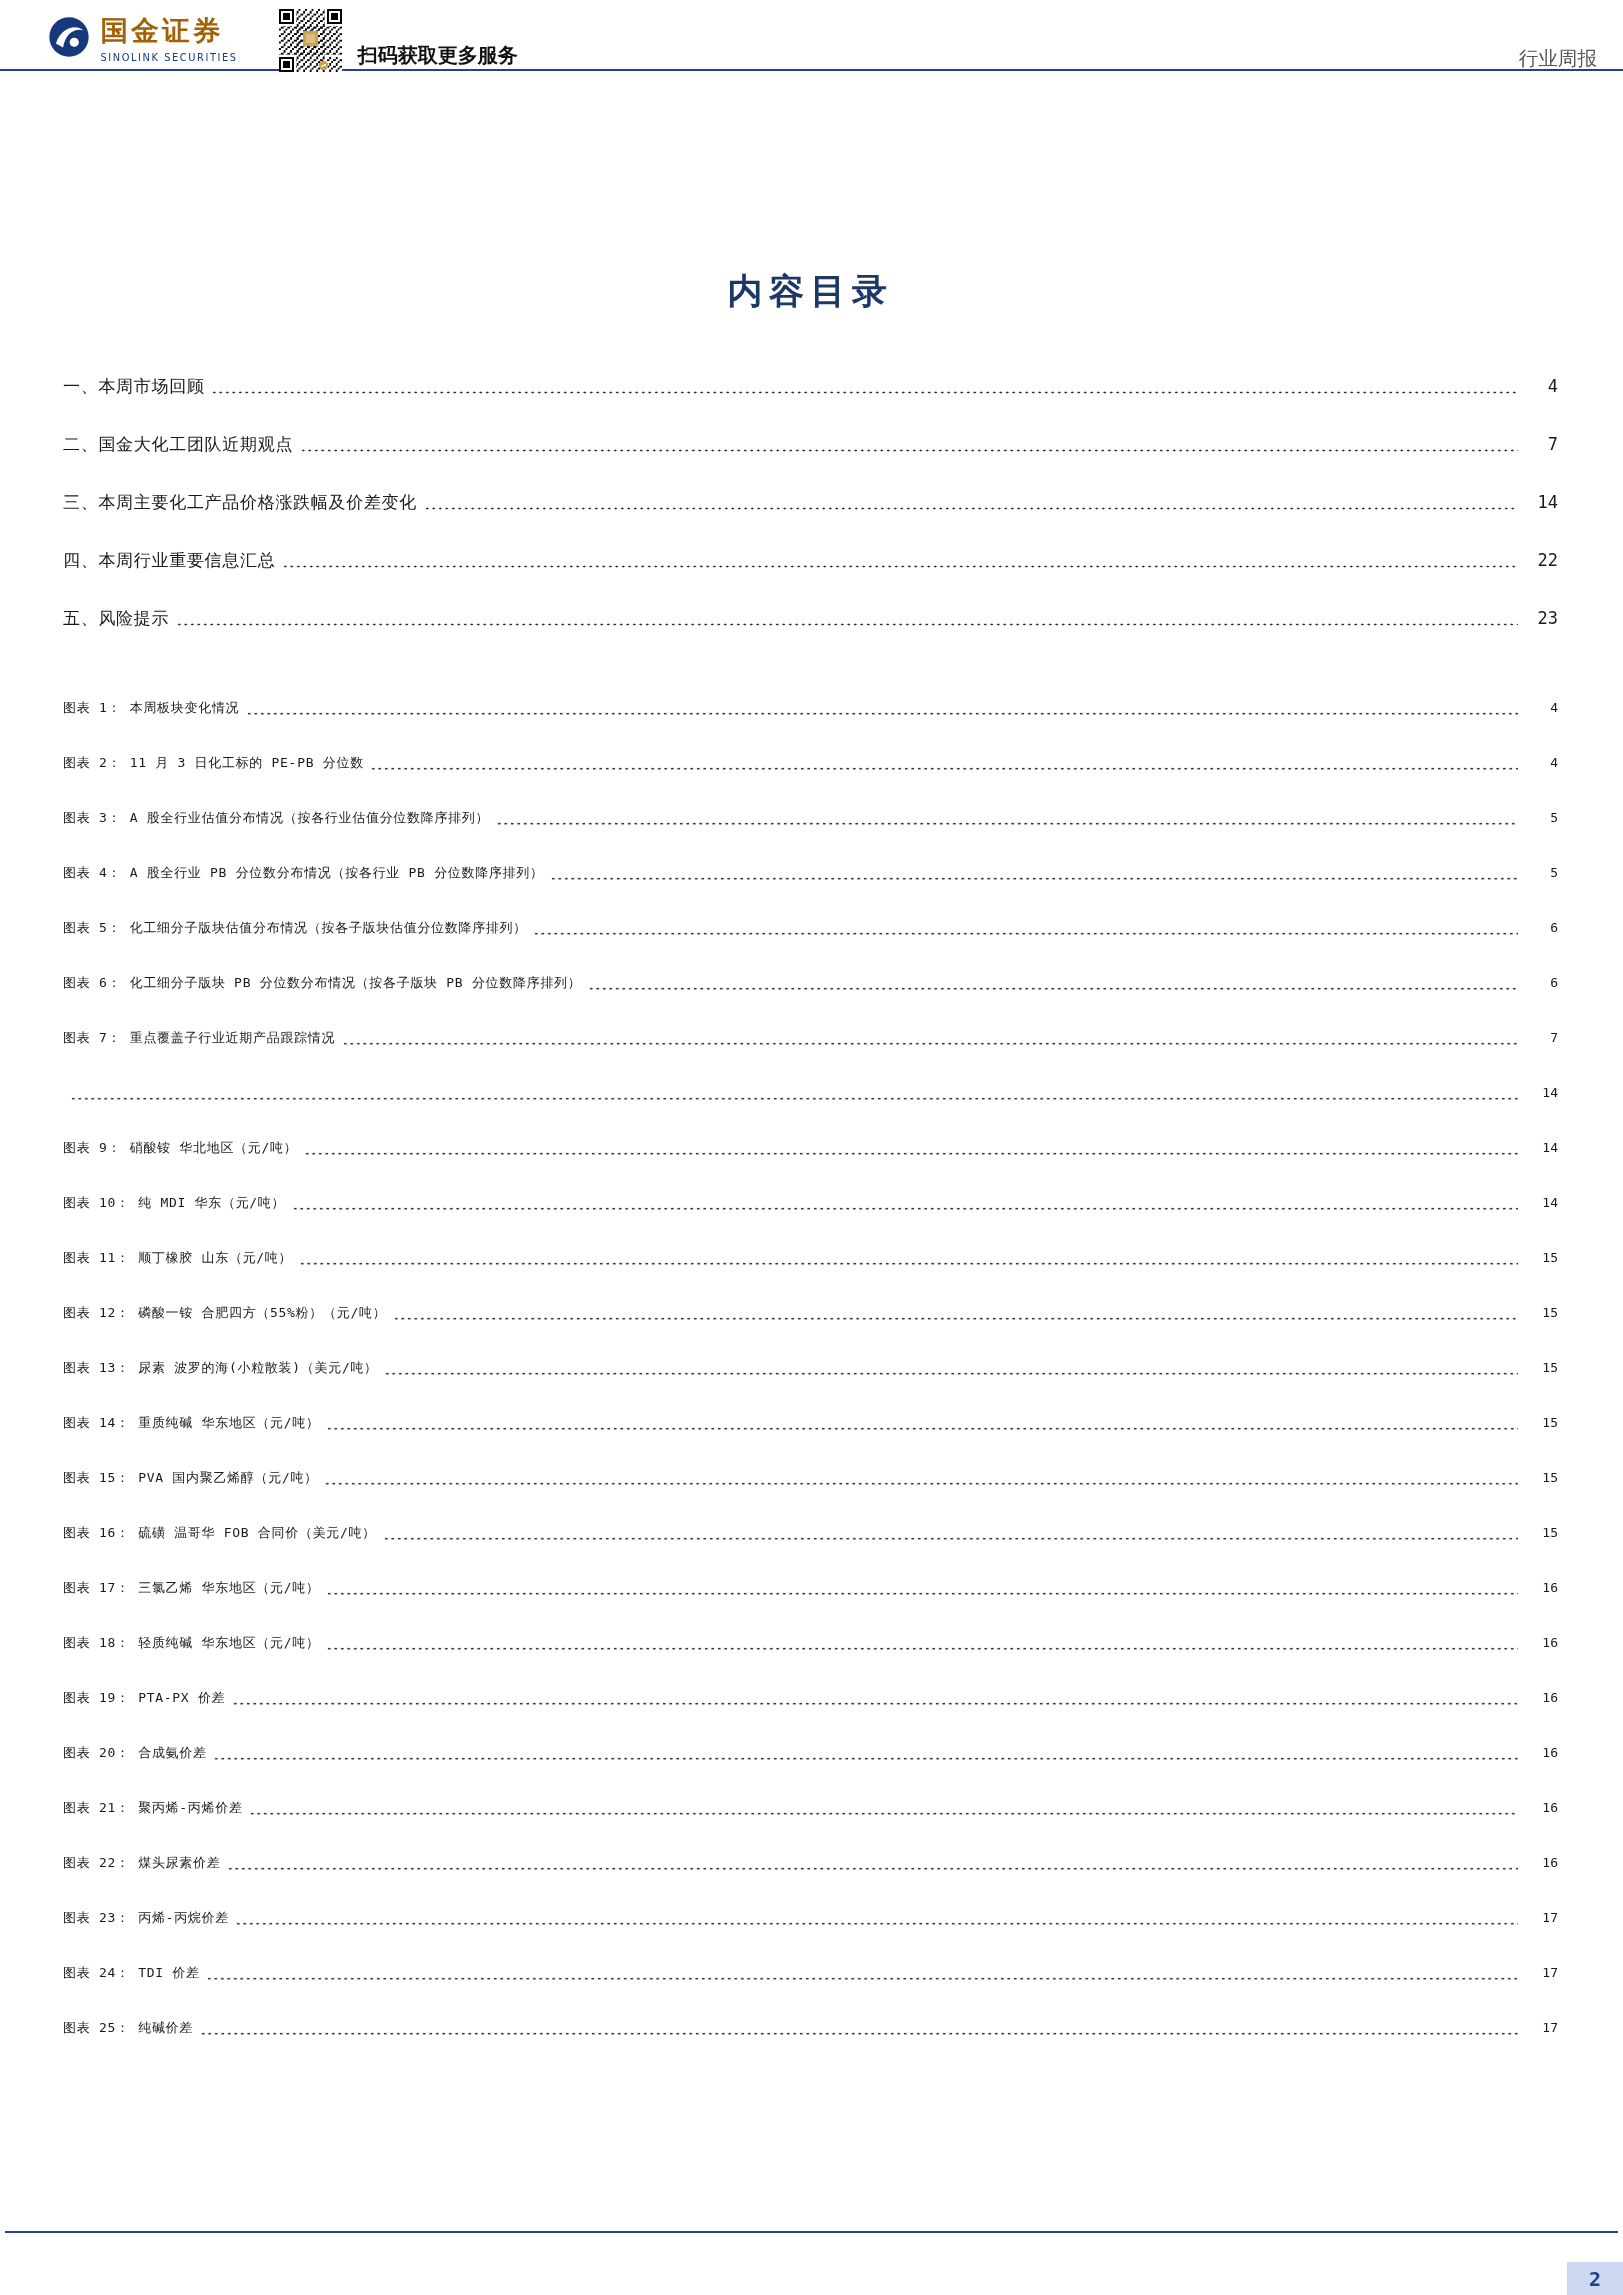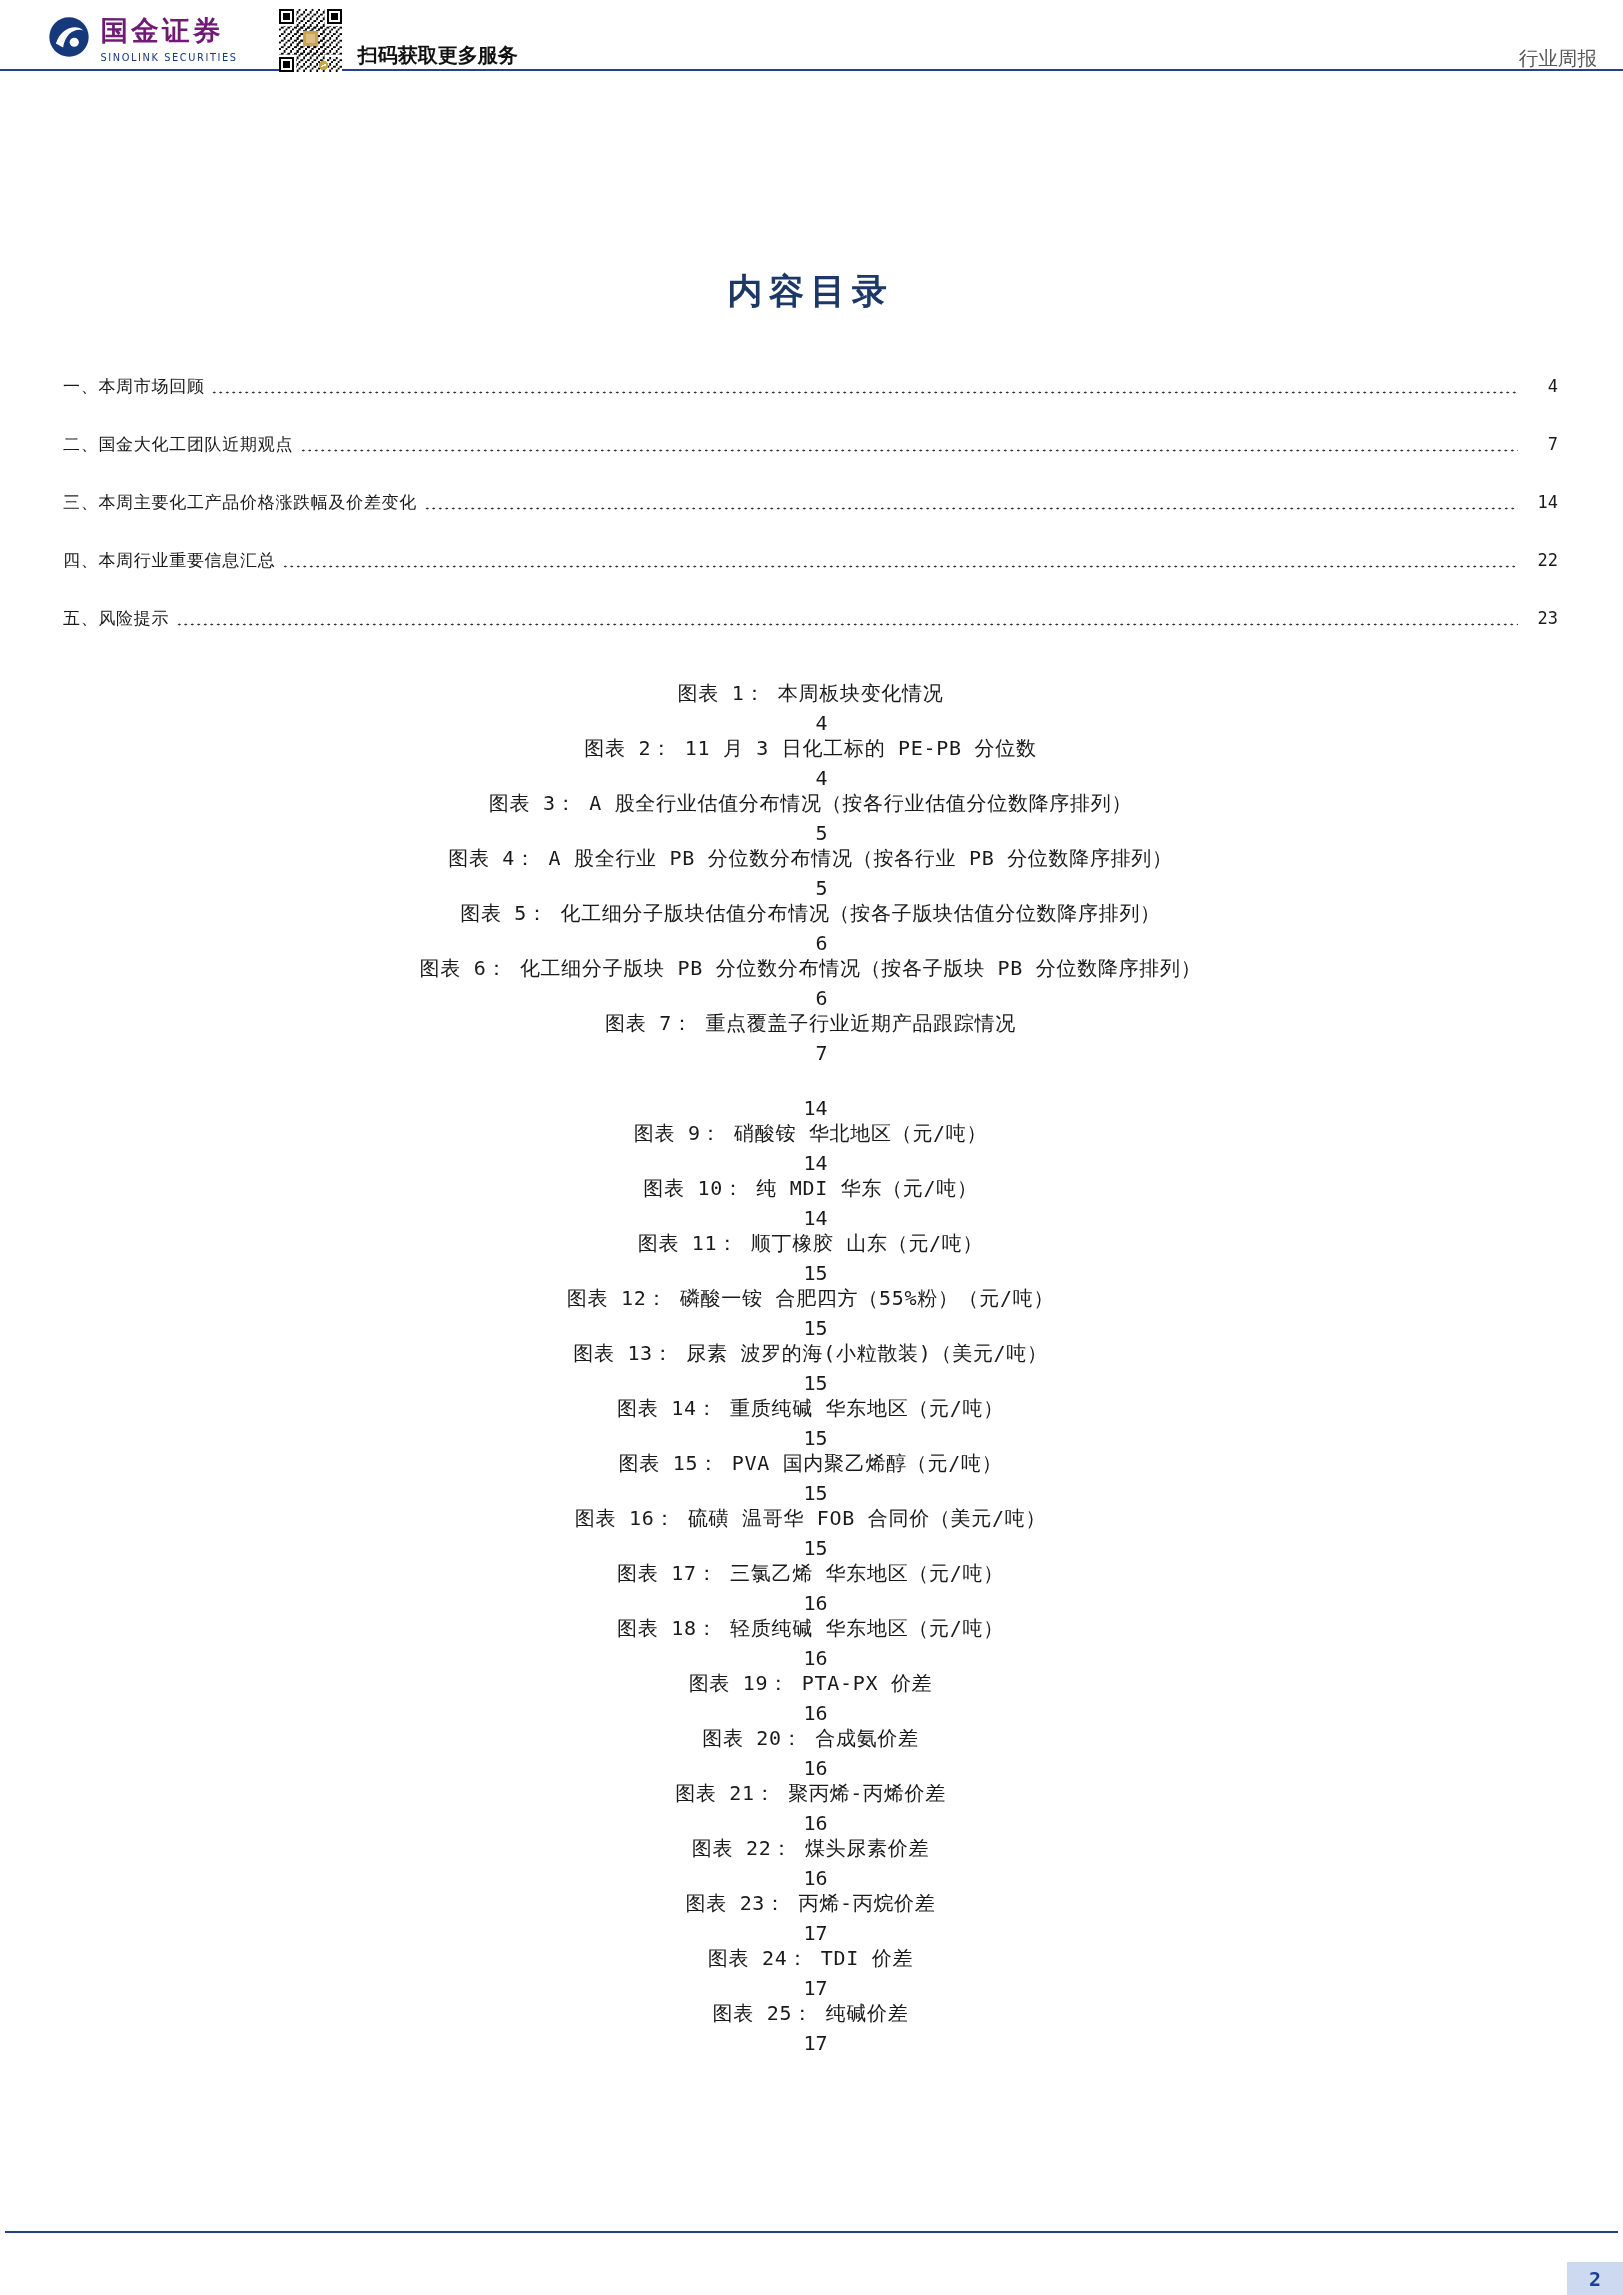--- a/index.html
+++ b/index.html
@@ -15,21 +15,21 @@
 
   
   .header {
     position:absolute; top:0; left:0; right:0; height:71px;
     border-bottom:2px solid #23418d;
     padding:7.8px 26px 0 48px;
     display:flex; align-items:flex-start;
   }
   .brand { display:flex; align-items:center; gap:10.5px; margin-top:5.2px; }
   .brand-text .cn {
-    font-size:27.5px; font-weight:bold; color:#701a75; letter-spacing:3.3px;
+    font-size:27.5px; font-weight:bold; color:#a16207; letter-spacing:3.3px;
     font-family:Liberation Serif, serif;
   }
   .brand-text .en { font-size:9.8px; color:#16397c; letter-spacing:1.6px; margin-top:3.3px; }
   .qr-wrap { margin-left:41px; margin-top:1.3px; position:relative; width:63px; height:63px; }
   .qr-caption { margin-left:16px; margin-top:34px; font-size:20px; font-weight:bold; color:#111; }
   .doc-type { margin-left:auto; margin-top:37px; font-size:19.6px; color:#575757; }
 
   
   .content { padding:268px 65px 0 63px; }
   .section-title {
@@ -40,21 +40,21 @@
   .figures-title { margin-top:69px; }
 
   .toc-list { margin-top:42px; }
   .fig-list { margin-top:33px; }
 
   .toc-row {
     display:flex; align-items:center;
     height:58px; font-size:17px; color:#1a1a1a;
     font-family:"DejaVu Sans Mono","Liberation Mono",monospace;
   }
-  .fig-list .toc-row { height:55px; font-size:20px;flex-direction:column; }
+  .fig-list .toc-row { height:55px; font-size:13px; }
   .toc-label { white-space:nowrap; letter-spacing:0.7px; }
   .dots {
     flex:1; height:3.3px; margin:0 6.5px; position:relative; top:6.5px;
     background-image:radial-gradient(circle, #333 1px, transparent 1.2px);
     background-size:6.5px 3.3px; background-position:left center; background-repeat:repeat-x;
   }
   .page-no {
     font-family:"DejaVu Sans Mono","Liberation Mono",monospace;
     min-width:34px; text-align:right;
   }

